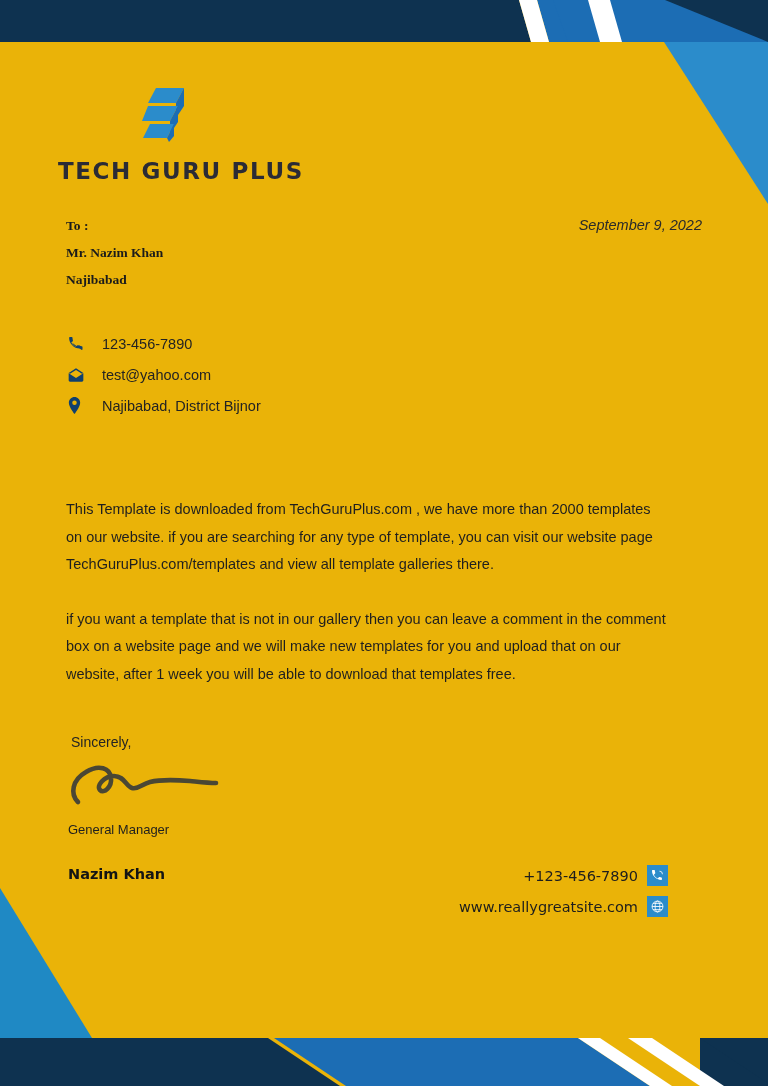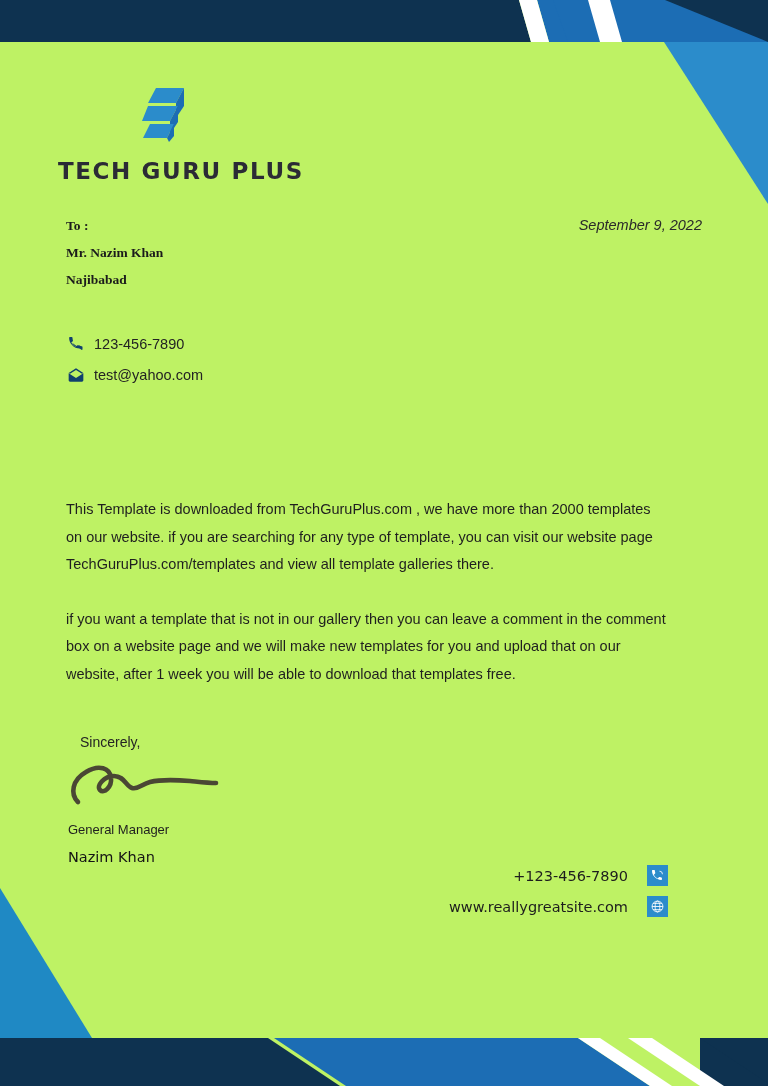--- a/index.html
+++ b/index.html
@@ -4,21 +4,21 @@
 <style>
   * { margin:0; padding:0; box-sizing:border-box; }
   html, body {
     width:768px; height:1086px;
     background:#ffffff;
     font-family:"Liberation Sans", sans-serif;
   }
   #page {
     position:relative;
     width:768px; height:1086px;
-    background:#bef264;
+    background:#eab308;
     overflow:hidden;
   }
 
   
   .deco-layer {
     position:absolute;
     left:0; top:0;
     width:768px; height:1086px;
     pointer-events:none;
   }
@@ -81,20 +81,21 @@
     width:26px;
     display:flex;
     align-items:center;
     justify-content:flex-start;
     flex:0 0 26px;
   }
   .contact-ico svg { display:block; }
   .contact-txt {
     font-size:14.5px;
     color:#232323;
+    margin-left:8px;
     white-space:nowrap;
   }
 
   
   .body-copy {
     position:absolute;
     left:66px; top:496px;
     width:600px;
   }
   .para {
@@ -110,48 +111,47 @@
 
   
   .sign-block {
     position:absolute;
     left:68px; top:734px;
     width:300px;
   }
   .sincerely {
     font-size:14px;
     color:#242424;
-    margin-left:12px;
+    margin-left:3px;
   }
   .sign-scribble { margin:4px 0 2px -2px; display:block; }
   .sign-role {
     font-size:13px;
     color:#1f1f1f;
     margin-top:16px;
   }
   .sign-name {
     font-family:"DejaVu Sans", sans-serif;
-    font-weight:normal;
+    font-weight:bold;
     font-size:14.5px;
     color:#141414;
-    margin-top:12px;
+    margin-top:29px;
   }
 
   
   .footer-contacts {
     position:absolute;
     right:100px; top:860px;
     width:340px;
   }
   .fc-row {
     display:flex;
     align-items:center;
     justify-content:flex-end;
     height:31px;
-    gap:10px;
   }
   .fc-txt {
     font-family:"DejaVu Sans", sans-serif;
     font-size:14.5px;
     color:#1d1d1d;
     white-space:nowrap;
     margin-right:9px;
   }
   .fc-badge {
     width:21px; height:21px;
@@ -236,20 +236,28 @@
     <div class="contact-row">
       <span class="contact-ico">
         <svg width="16" height="14" viewBox="0 0 24 20" fill="#10406E">
           <path d="M1 7.4 12 14.6 23 7.4V18c0 1.1-.9 2-2 2H3c-1.1 0-2-.9-2-2V7.4z"></path>
           <path d="M12 0 23 7l-2 1.3L12 2.6 3 8.3 1 7z"></path>
         </svg>
       </span>
       <span class="contact-txt">test@yahoo.com</span>
     </div>
 
+    <div class="contact-row">
+      <span class="contact-ico">
+        <svg width="13" height="17" viewBox="0 0 18 24" fill="#10406E">
+          <path d="M9 0C4.6 0 1 3.6 1 8c0 6 8 16 8 16s8-10 8-16c0-4.4-3.6-8-8-8zm0 11.2A3.2 3.2 0 1 1 9 4.8a3.2 3.2 0 0 1 0 6.4z"></path>
+        </svg>
+      </span>
+      <span class="contact-txt">Najibabad, District Bijnor</span>
+    </div>
   </div>
 
   <div class="body-copy">
     <p class="para"><span>This Template is downloaded from TechGuruPlus.com , we have more than 2000 templates on our website.  if you are searching for any type of template, you can visit our website page </span><span class="inline-link">TechGuruPlus.com/templates</span><span> and view all template galleries there.</span></p>
     <p class="para">if you want a template that is not in our gallery then you can leave a comment in the comment box on a website page and we will make new templates for you and upload that on our website, after 1 week you will be able to download that templates free.</p>
   </div>
 
   <div class="sign-block">
     <div class="sincerely">Sincerely,</div>
     <svg class="sign-scribble" width="180" height="52" viewBox="0 0 180 52">

